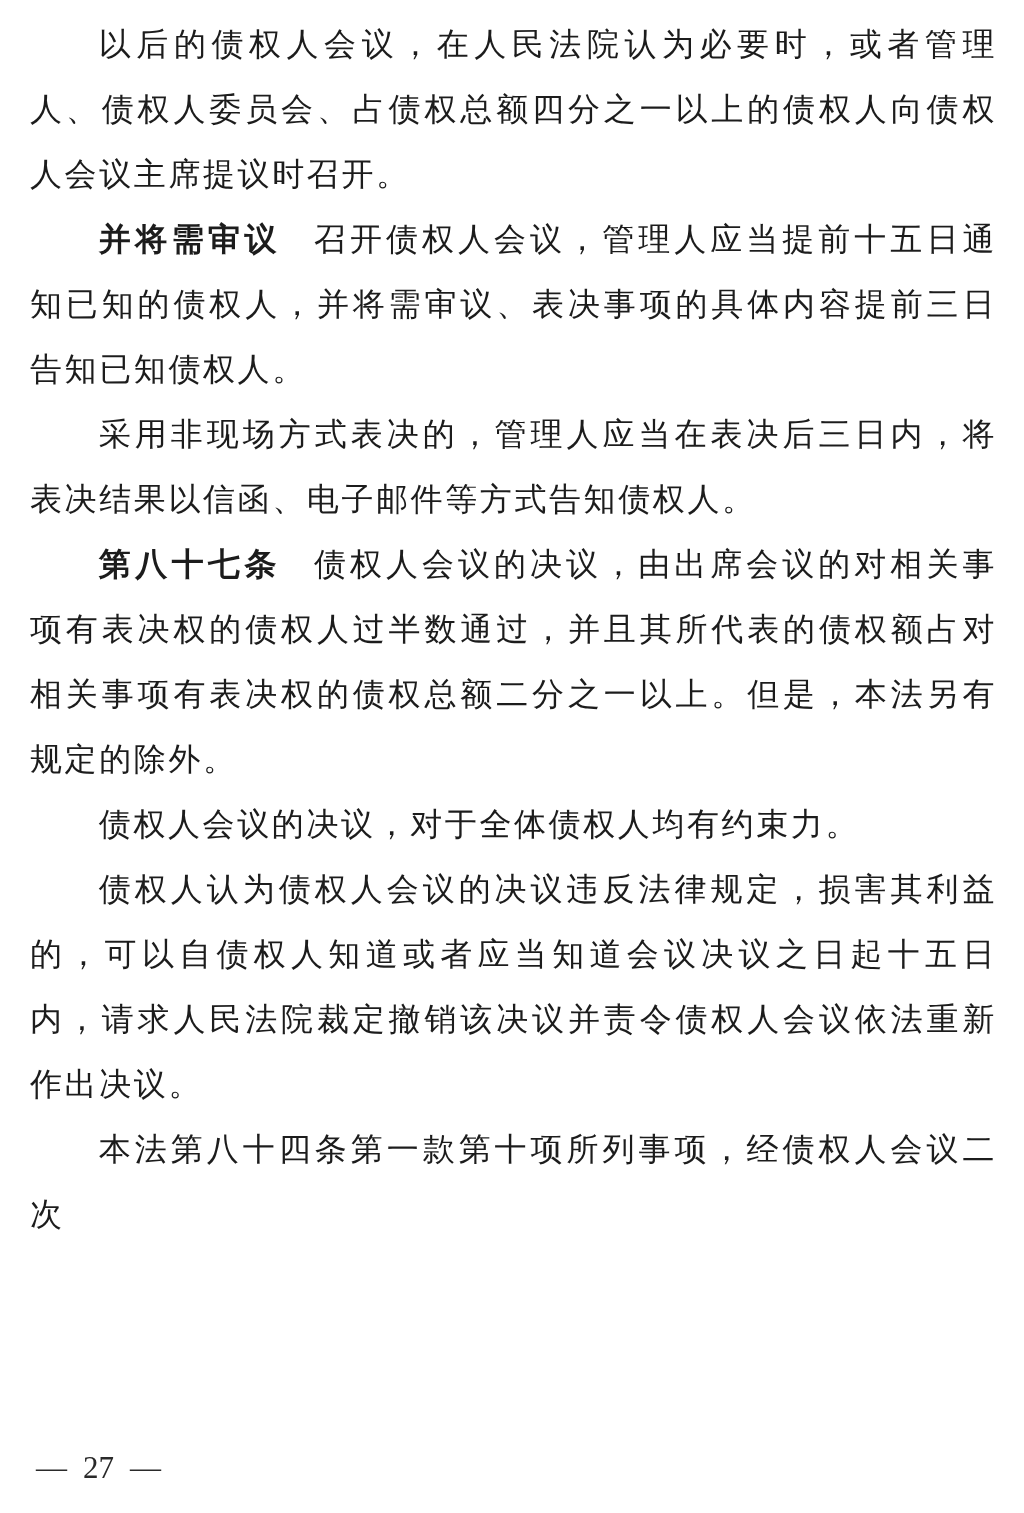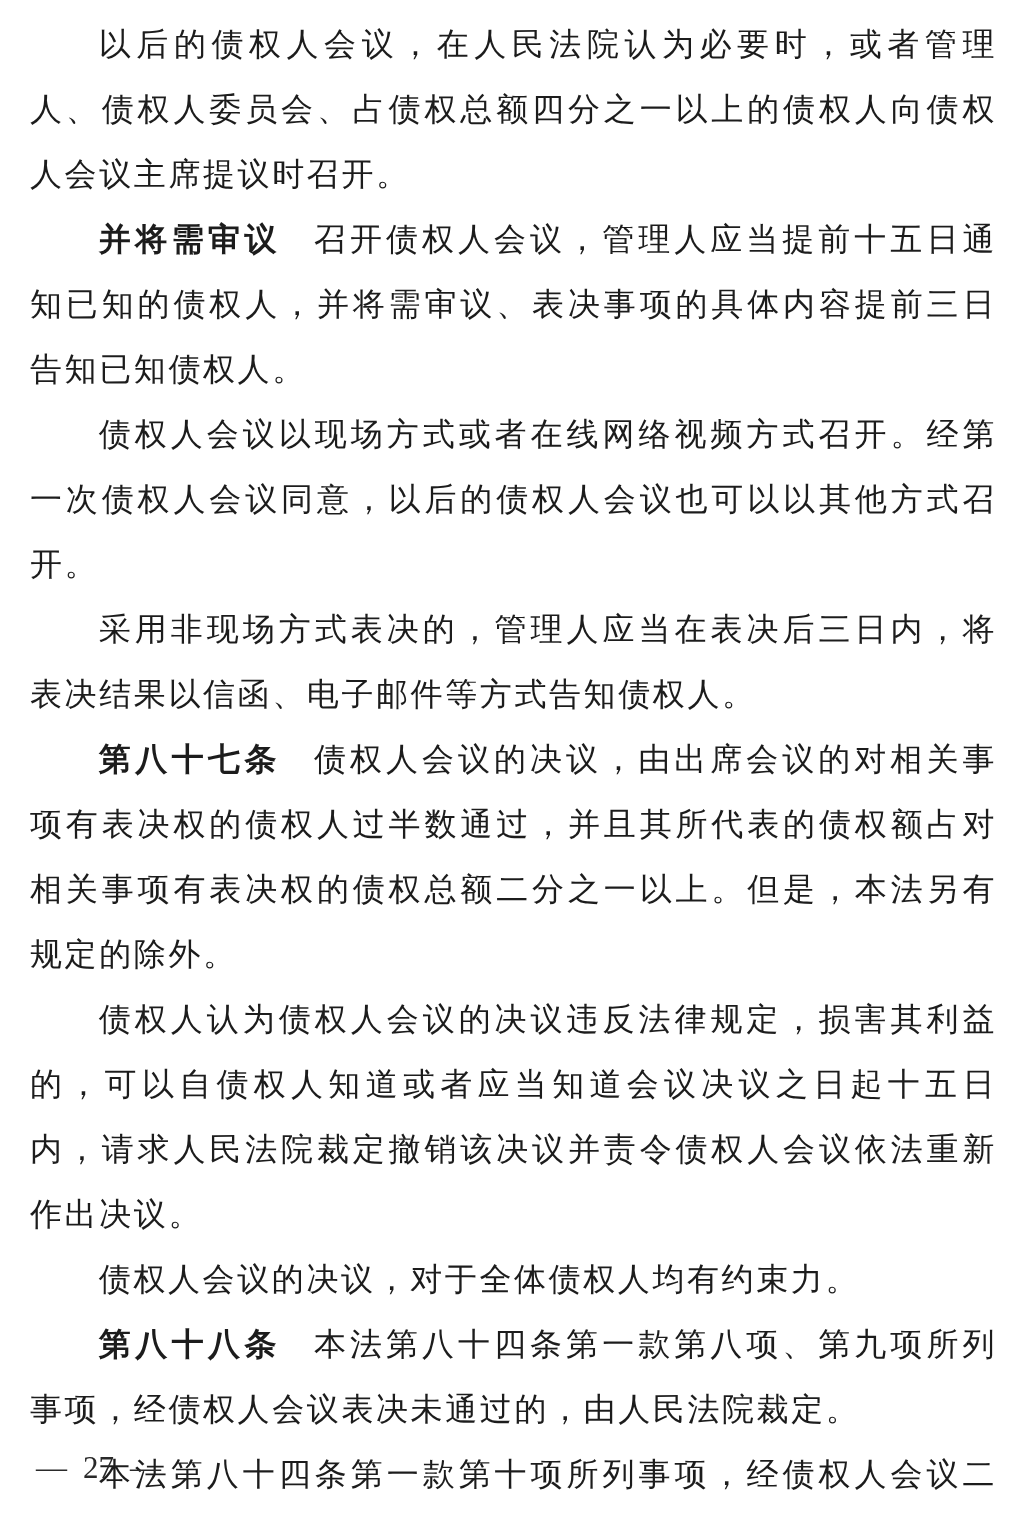--- a/index.html
+++ b/index.html
@@ -50,31 +50,29 @@
 </style>
 </head>
 <body>
 
 <div class="page">
 
   <p class="para"><span>以后的债权人会议，在人民法院认为必要时，或者管理人、债权人委员会、占债权总额四分之一以上的债权人向债权人会议主席提议时召开。</span></p>
 
   <p class="para"><span class="article-number">并将需审议</span><span>召开债权人会议，管理人应当提前十五日通知已知的债权人，并将需审议、表决事项的具体内容提前三日告知已知债权人。</span></p>
 
-  <p class="para"><span>债权人会议以现场方式或者在线网络视频方式召开。经第一次债权人会议同意，以后的债权人会议也可以以其他方式召开。</span></p>
 
   <p class="para"><span>采用非现场方式表决的，管理人应当在表决后三日内，将表决结果以信函、电子邮件等方式告知债权人。</span></p>
 
   <p class="para"><span class="article-number">第八十七条</span><span>债权人会议的决议，由出席会议的对相关事项有表决权的债权人过半数通过，并且其所代表的债权额占对相关事项有表决权的债权总额二分之一以上。但是，本法另有规定的除外。</span></p>
 
+  <p class="para"><span>债权人会议的决议，对于全体债权人均有约束力。</span></p>
+
   <p class="para"><span>债权人认为债权人会议的决议违反法律规定，损害其利益的，可以自债权人知道或者应当知道会议决议之日起十五日内，请求人民法院裁定撤销该决议并责令债权人会议依法重新作出决议。</span></p>
 
-  <p class="para"><span>债权人会议的决议，对于全体债权人均有约束力。</span></p>
-
-  <p class="para"><span class="article-number">第八十八条</span><span>本法第八十四条第一款第八项、第九项所列事项，经债权人会议表决未通过的，由人民法院裁定。</span></p>
 
   <p class="para"><span>本法第八十四条第一款第十项所列事项，经债权人会议二次</span></p>
 
   <div class="footer">
     <span class="dash">—</span>
     <span>27</span>
     <span class="dash">—</span>
   </div>
 
 </div>

